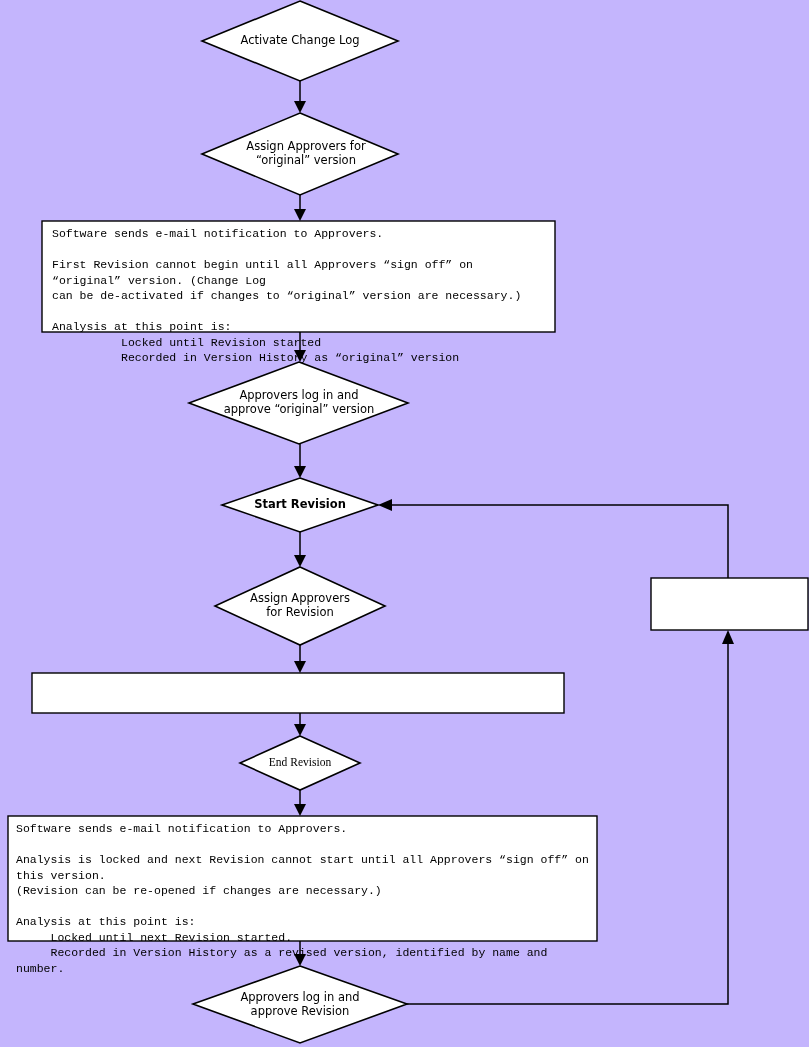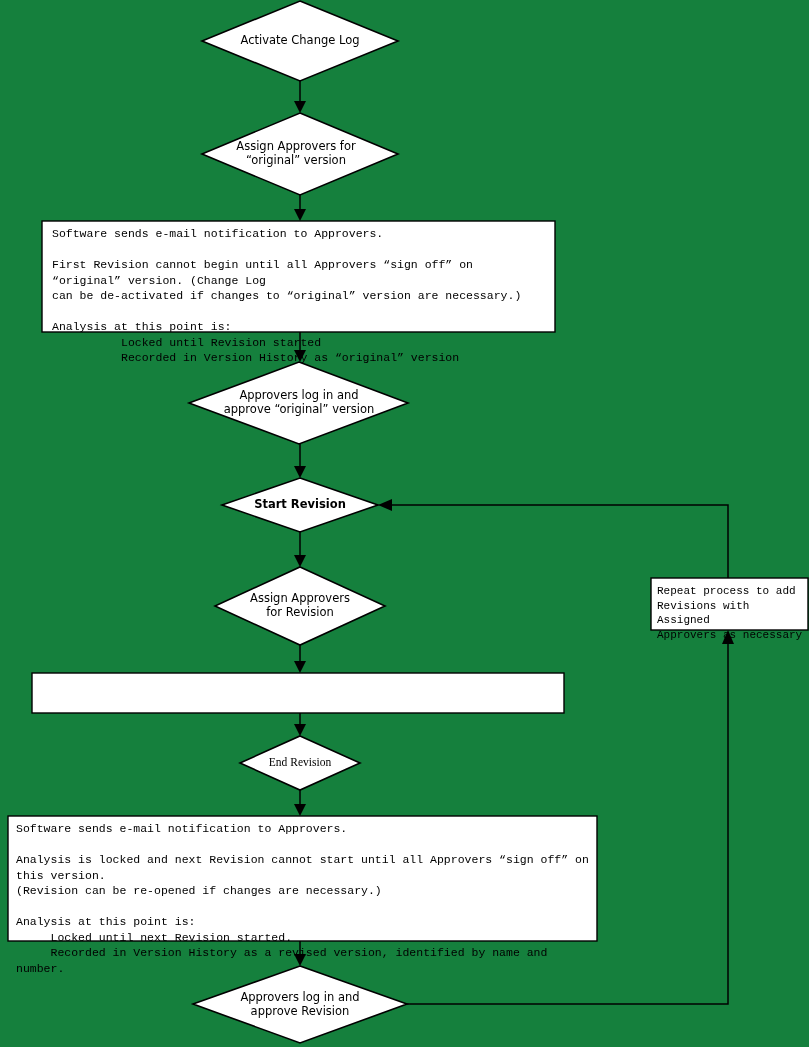--- a/index.html
+++ b/index.html
@@ -7,21 +7,21 @@
     padding: 0;
     background: #ffffff;
   }
   body {
     font-family: "DejaVu Sans", sans-serif;
   }
   #diagram-root {
     position: relative;
     width: 809px;
     height: 1047px;
-    background: #15803d;
+    background: #c4b5fd;
     overflow: hidden;
   }
   svg.flow-canvas {
     position: absolute;
     top: 0;
     left: 0;
     width: 809px;
     height: 1047px;
   }
   .shape-outline {
@@ -147,21 +147,21 @@
     </g>
 
     <g>
       <polyline class="connector" points="728,578 728,505 387,505"></polyline>
       <polygon class="arrow-head" points="378,505 392,499 392,511"></polygon>
     </g>
   </svg>
 
   <div class="node-label" style="left:202px; top:33px; width:196px;">Activate Change Log</div>
 
-  <div class="node-label" style="left:198px; top:139px; width:196px;">Assign Approvers for
+  <div class="node-label" style="left:208px; top:139px; width:196px;">Assign Approvers for
 “original” version</div>
 
   <div class="box-label" style="left:52px; top:226px; width:495px;">Software sends e-mail notification to Approvers.
 
 First Revision cannot begin until all Approvers “sign off” on “original” version. (Change Log
 can be de-activated if changes to “original” version are necessary.)
 
 Analysis at this point is:
 &nbsp;&nbsp;&nbsp;&nbsp;&nbsp;&nbsp;&nbsp;&nbsp;&nbsp;&nbsp;Locked until Revision started
 &nbsp;&nbsp;&nbsp;&nbsp;&nbsp;&nbsp;&nbsp;&nbsp;&nbsp;&nbsp;Recorded in Version History as “original” version</div>
@@ -182,17 +182,14 @@
 Analysis is locked and next Revision cannot start until all Approvers “sign off” on this version.
 (Revision can be re-opened if changes are necessary.)
 
 Analysis at this point is:
 &nbsp;&nbsp;&nbsp;&nbsp;&nbsp;Locked until next Revision started.
 &nbsp;&nbsp;&nbsp;&nbsp;&nbsp;Recorded in Version History as a revised version, identified by name and number.</div>
 
   <div class="node-label" style="left:193px; top:990px; width:214px;">Approvers log in and
 approve Revision</div>
 
-  <div class="box-label small" style="left:657px; top:584px; width:148px;">Repeat process to add
-Revisions with Assigned
-Approvers as necessary</div>
 
 </div>
 
 </body></html>

